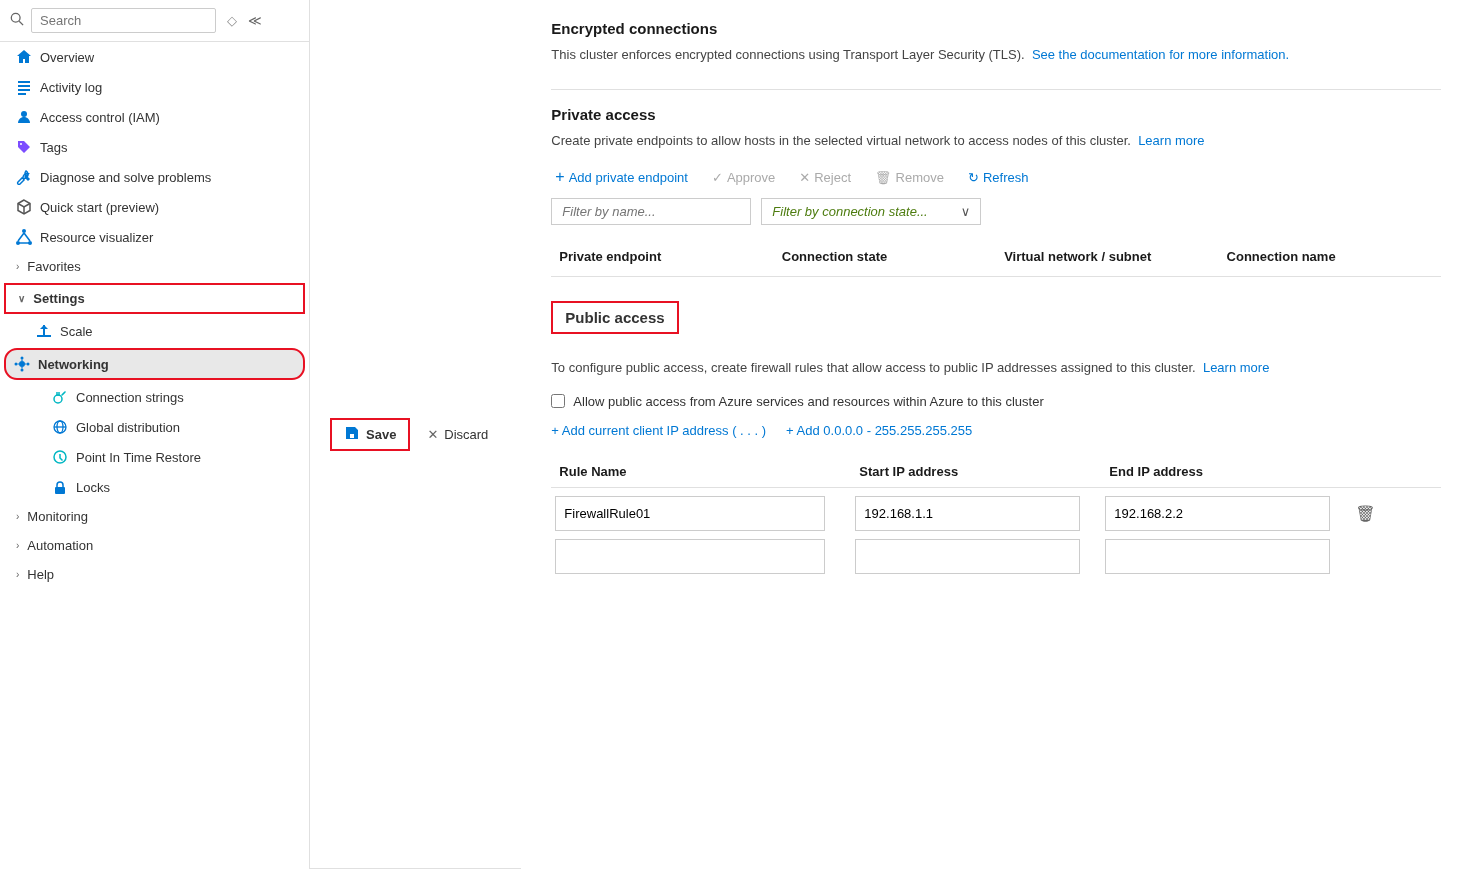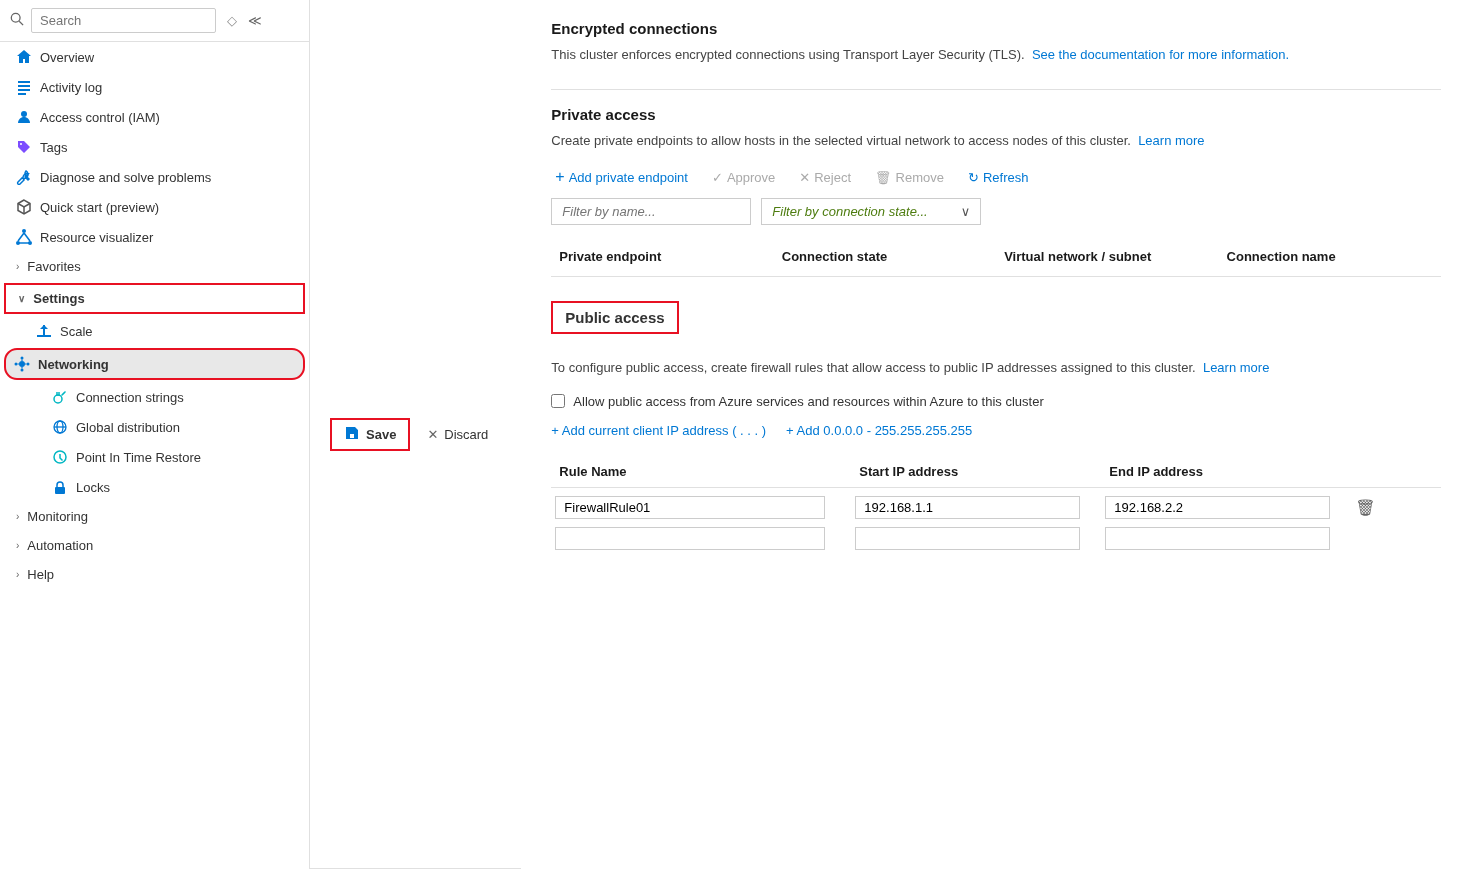--- a/index.html
+++ b/index.html
@@ -212,21 +212,21 @@
       padding: 2px 8px;
     }
     .fw-row {
       display: grid;
       grid-template-columns: 300px 250px 250px 40px;
       margin-bottom: 8px;
       align-items: center;
     }
     .fw-input {
       border: 1px solid #ccc;
-      padding: 3px 8px;
+      padding: 9px 8px;
       font-size: 13px;
       width: 90%;
       margin: 0 4px;
     }
     .delete-btn {
       background: none;
       border: none;
       cursor: pointer;
       color: #666;
       font-size: 16px;

